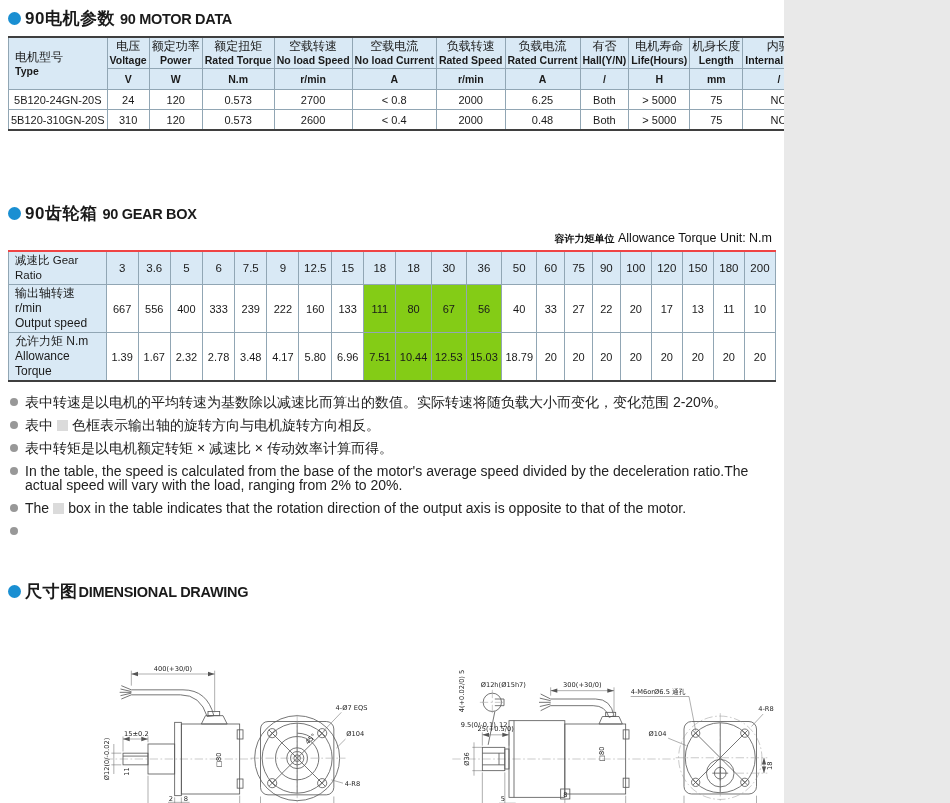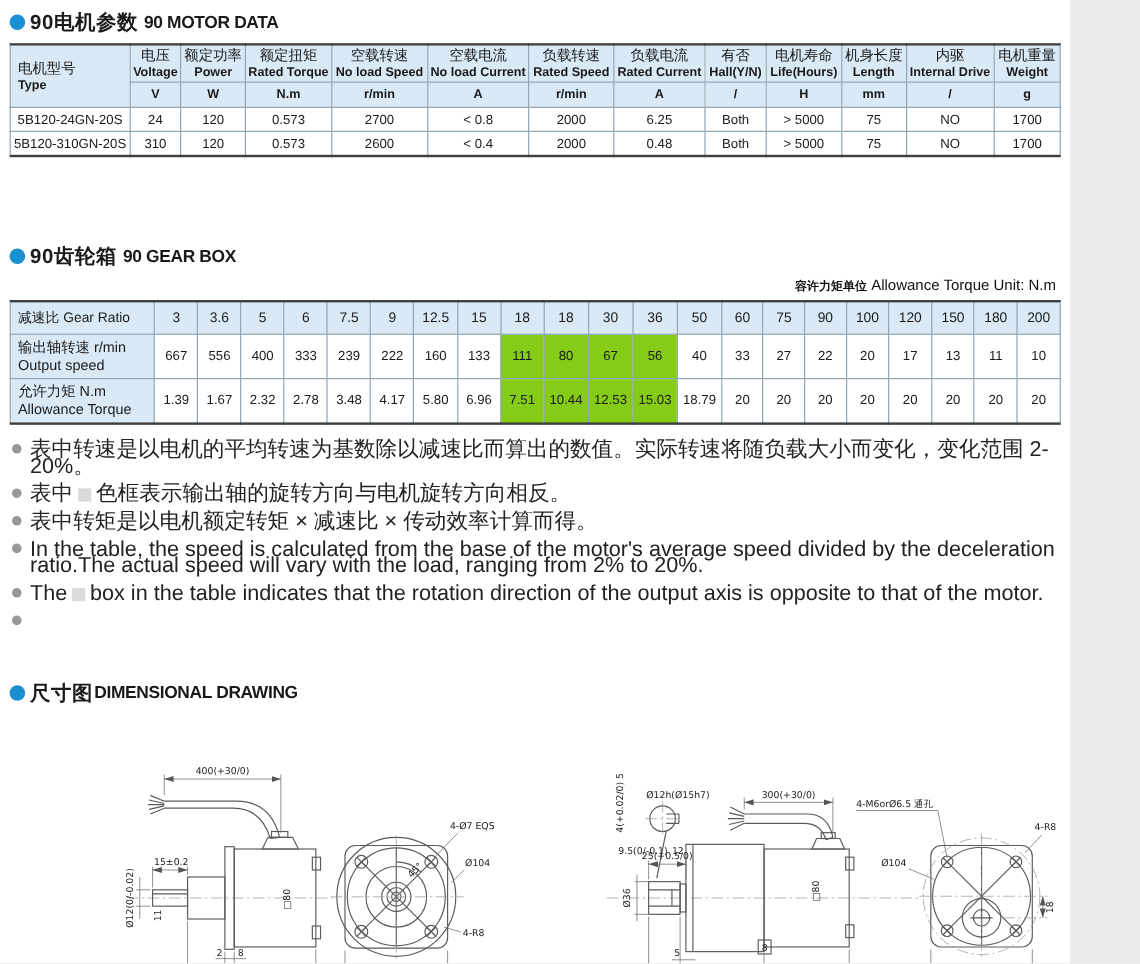--- a/index.html
+++ b/index.html
@@ -1,44 +1,44 @@
 <!DOCTYPE html>
 <html><head>
 <meta charset="utf-8">
 <style>
   html,body{margin:0;padding:0;background:#e9e9e9;}
-  .page{width:892px;height:803px;background:#fff;position:relative;overflow:hidden;
+  .page{width:784px;height:803px;background:#fff;position:relative;overflow:hidden;
         font-family:"Liberation Sans","DejaVu Sans",sans-serif;color:#1a1a1a;}
   
   .sec-title{display:flex;align-items:center;margin:0 0 0 8px;padding-top:7px;}
   .sec-title .dot{width:13px;height:13px;border-radius:50%;flex:none;margin-right:4px;}
   .sec-title .zh{font-size:17px;font-weight:bold;letter-spacing:0.5px;}
   .sec-title .en{font-size:14.5px;font-weight:bold;margin-left:5px;letter-spacing:-0.3px;}
   
   table{border-collapse:collapse;table-layout:fixed;margin:0 8px;}
   .spec{border-top:2px solid #3f3f3f;border-bottom:2px solid #3f3f3f;}
   .spec th,.spec td{border:1px solid #91a6b4;text-align:center;padding:1px 2px;
         font-size:11px;overflow:hidden;white-space:nowrap;}
   .spec th{background:#d9e9f5;font-weight:normal;}
   .spec th .zh{font-size:12px;display:block;line-height:15px;}
   .spec th .en{font-size:10.5px;font-weight:bold;display:block;line-height:13px;}
   .spec th.type-th{text-align:left;padding-left:6px;}
   .spec tr.units th{font-weight:bold;font-size:10.5px;height:18px;}
   .spec tbody td{height:17px;}
-  .gear{border-top:2px solid #404040;border-bottom:2px solid #3f3f3f;margin-top:4px;}
+  .gear{border-top:2px solid #ef4444;border-bottom:2px solid #3f3f3f;margin-top:4px;}
   .gear td{border:1px solid #91a6b4;text-align:center;font-size:11px;padding:1px 2px;}
   .gear td.glabel{background:#d9e9f5;text-align:left;padding-left:6px;font-size:12px;line-height:15px;}
   .gear tr.ghead td{background:#d9e9f5;height:24px;font-size:11.5px;}
   .gear tr.gval td{height:34px;}
   .gear td.rev{background:#84cc16;}
   .unit-note{text-align:right;margin:6px 12px 2px 0;font-size:12.5px;color:#111;}
   .unit-note .zh{font-weight:bold;font-size:10px;}
   
   .notes{margin:13px 0 0 10px;}
-  .note{display:flex;align-items:flex-start;margin-bottom:9px;font-size:18px;color:#222;line-height:14px;}
+  .note{display:flex;align-items:flex-start;margin-bottom:9px;font-size:14px;color:#222;line-height:14px;}
   .note .b{width:8px;height:8px;border-radius:50%;background:#989898;flex:none;margin:3px 7px 0 0;}
   .note .gbox{display:inline-block;width:11px;height:11px;background:#dbdbdb;margin:0 4px -1px 4px;}
   
   .drawings{display:flex;margin:30px 0 0 98px;gap:36px;}
   .drw .ln line,.drw .ln rect,.drw .ln circle,.drw .ln polygon,.drw .ln path{stroke:#5a5a5a;fill:none;stroke-width:1;}
   .drw .dim line,.drw .dim path{stroke:#767676;stroke-width:0.7;fill:none;}
   .drw text{fill:#222;font-size:8px;font-family:"DejaVu Sans","Liberation Sans",sans-serif;}
   .drw .cl{stroke:#949494 !important;stroke-width:0.6 !important;stroke-dasharray:10 3 2 3;fill:none;}
 </style>
 </head>

